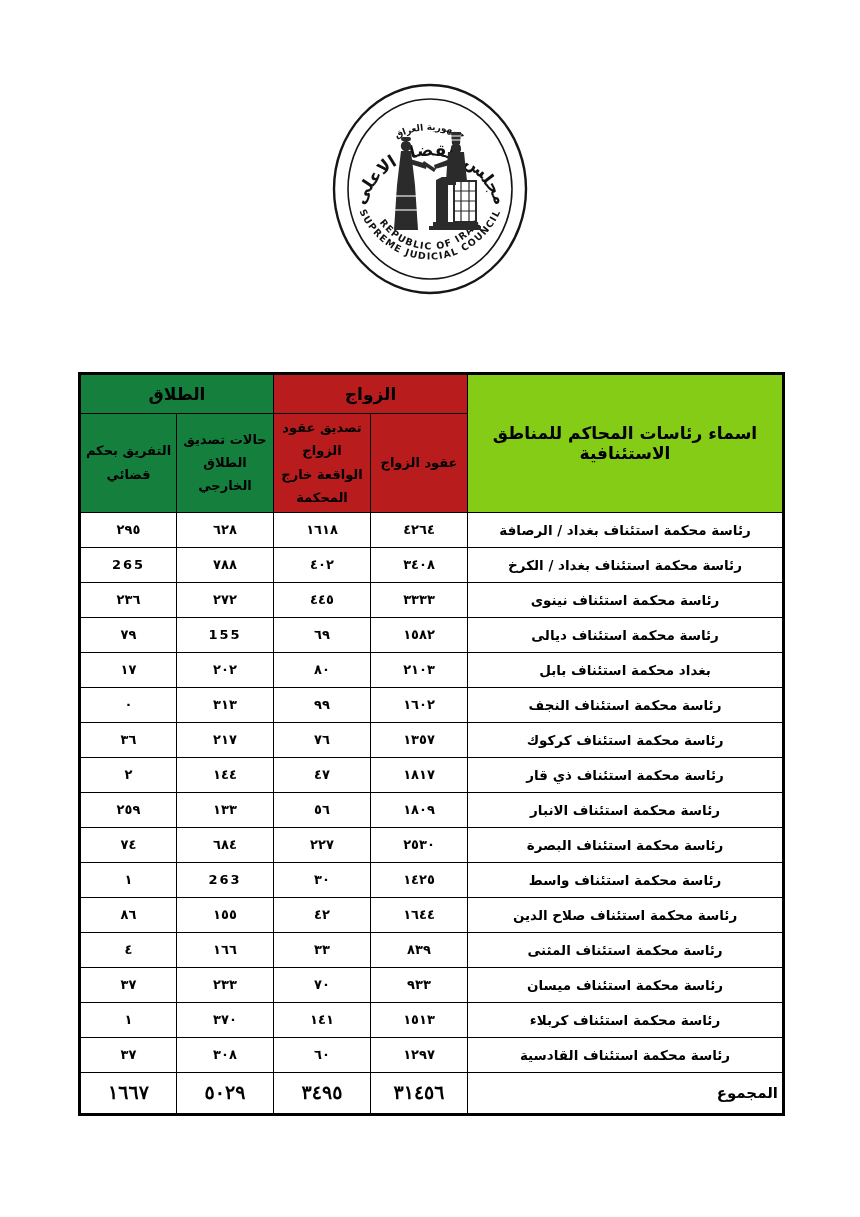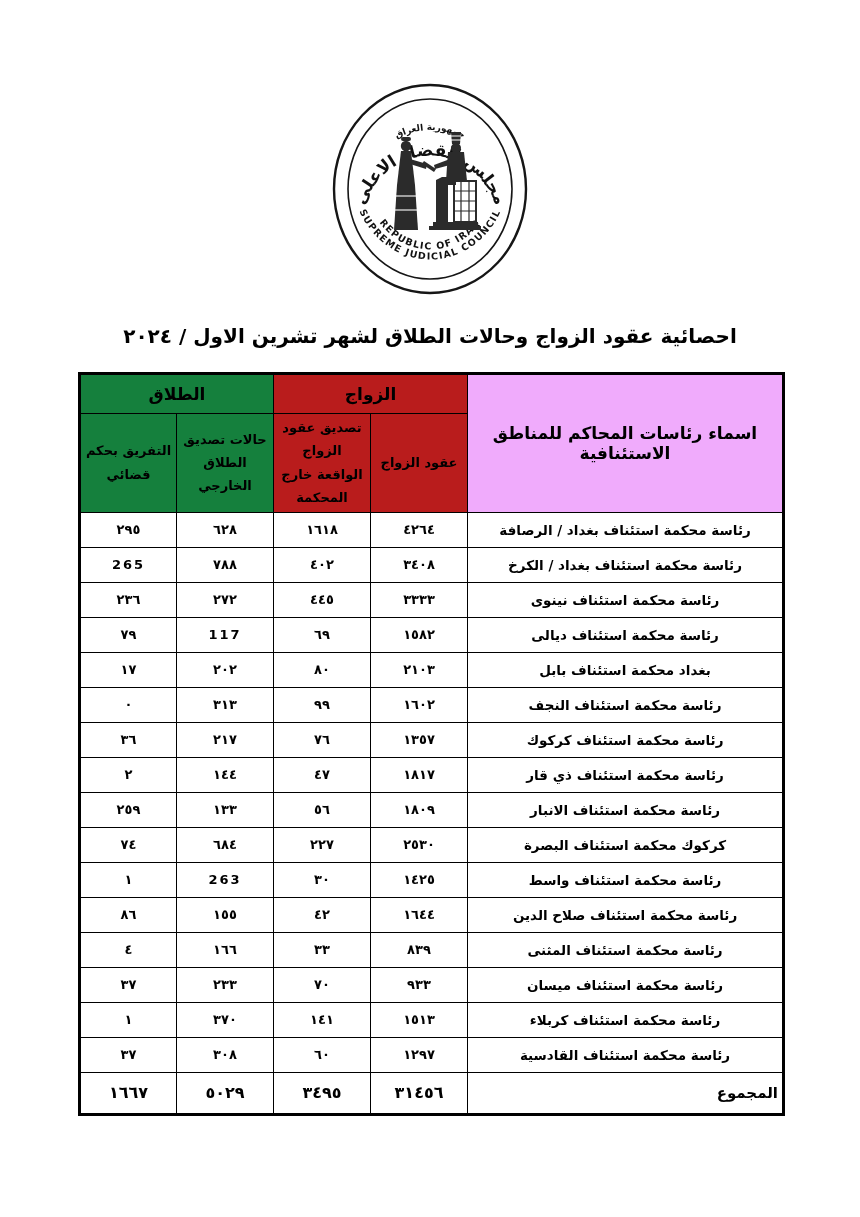--- a/index.html
+++ b/index.html
@@ -18,29 +18,29 @@
          direction:rtl;font-size:20px;font-weight:bold;}
 
   
   table.stats{position:absolute;top:372px;left:78px;width:704px;table-layout:fixed;
               border-collapse:collapse;direction:rtl;border:3px solid #000;}
   table.stats th, table.stats td{border:1.5px solid #000;text-align:center;vertical-align:middle;
               font-weight:bold;padding:2px 4px;box-sizing:border-box;}
   col.c-name{width:316px;} col.c-num{width:97px;}
   .group-row th{height:40px;font-size:17px;}
   .sub-row th{height:95px;font-size:13px;line-height:1.8;}
-  .name-head{font-size:14px;background:#f0abfc;}
+  .name-head{font-size:14px;background:#84cc16;}
   .green{background:#b91c1c;}
   .pink{background:#15803d;}
   tbody td{height:35px;}
   td.name-cell{font-size:13.5px;}
   td.num-cell{font-size:13px;letter-spacing:2px;}
   .total-row td{height:42px;}
   .total-row .total-label{font-size:15px;text-align:right;}
-  .total-row .num-cell{font-size:16px;}
+  .total-row .num-cell{font-size:19px;font-family:Liberation Serif, serif;}
 </style>
 </head>
 <body>
 
 <div class="page">
 
   <div class="logo">
     <svg viewBox="0 0 200 213" width="200" height="213">
       <ellipse cx="100" cy="106" rx="96" ry="104" fill="none" stroke="#161616" stroke-width="2.4"></ellipse>
       <ellipse cx="100" cy="106" rx="82" ry="90" fill="none" stroke="#161616" stroke-width="1.6"></ellipse>
@@ -83,21 +83,20 @@
 
         <rect x="124" y="98" width="22" height="41" fill="none" stroke="#2b2b2b" stroke-width="2"></rect>
         <path d="M124,108 H146 M124,118 H146 M124,128 H146 M131,98 V139 M139,98 V139" stroke="#2b2b2b" stroke-width="1.2"></path>
 
         <rect x="103" y="139" width="45" height="4"></rect>
         <rect x="99" y="143" width="52" height="4"></rect>
       </g>
     </svg>
   </div>
 
-  <div class="title">احصائية عقود الزواج وحالات الطلاق لشهر تشرين الاول / ٢٠٢٤</div>
 
   <table class="stats">
     <colgroup>
       <col class="c-name">
         <col class="c-num">
         <col class="c-num">
         <col class="c-num">
         <col class="c-num">
     </colgroup>
     <thead>
@@ -132,21 +131,21 @@
           <td class="name-cell">رئاسة محكمة استئناف نينوى</td>
           <td class="num-cell">٣٣٣٣</td>
           <td class="num-cell">٤٤٥</td>
           <td class="num-cell">٢٧٢</td>
           <td class="num-cell">٢٣٦</td>
         </tr>
         <tr>
           <td class="name-cell">رئاسة محكمة استئناف ديالى</td>
           <td class="num-cell">١٥٨٢</td>
           <td class="num-cell">٦٩</td>
-          <td class="num-cell">117</td>
+          <td class="num-cell">155</td>
           <td class="num-cell">٧٩</td>
         </tr>
         <tr>
           <td class="name-cell">بغداد محكمة استئناف بابل</td>
           <td class="num-cell">٢١٠٣</td>
           <td class="num-cell">٨٠</td>
           <td class="num-cell">٢٠٢</td>
           <td class="num-cell">١٧</td>
         </tr>
         <tr>
@@ -171,21 +170,21 @@
           <td class="num-cell">٢</td>
         </tr>
         <tr>
           <td class="name-cell">رئاسة محكمة استئناف الانبار</td>
           <td class="num-cell">١٨٠٩</td>
           <td class="num-cell">٥٦</td>
           <td class="num-cell">١٣٣</td>
           <td class="num-cell">٢٥٩</td>
         </tr>
         <tr>
-          <td class="name-cell">كركوك محكمة استئناف البصرة</td>
+          <td class="name-cell">رئاسة محكمة استئناف البصرة</td>
           <td class="num-cell">٢٥٣٠</td>
           <td class="num-cell">٢٢٧</td>
           <td class="num-cell">٦٨٤</td>
           <td class="num-cell">٧٤</td>
         </tr>
         <tr>
           <td class="name-cell">رئاسة محكمة استئناف واسط</td>
           <td class="num-cell">١٤٢٥</td>
           <td class="num-cell">٣٠</td>
           <td class="num-cell">263</td>

